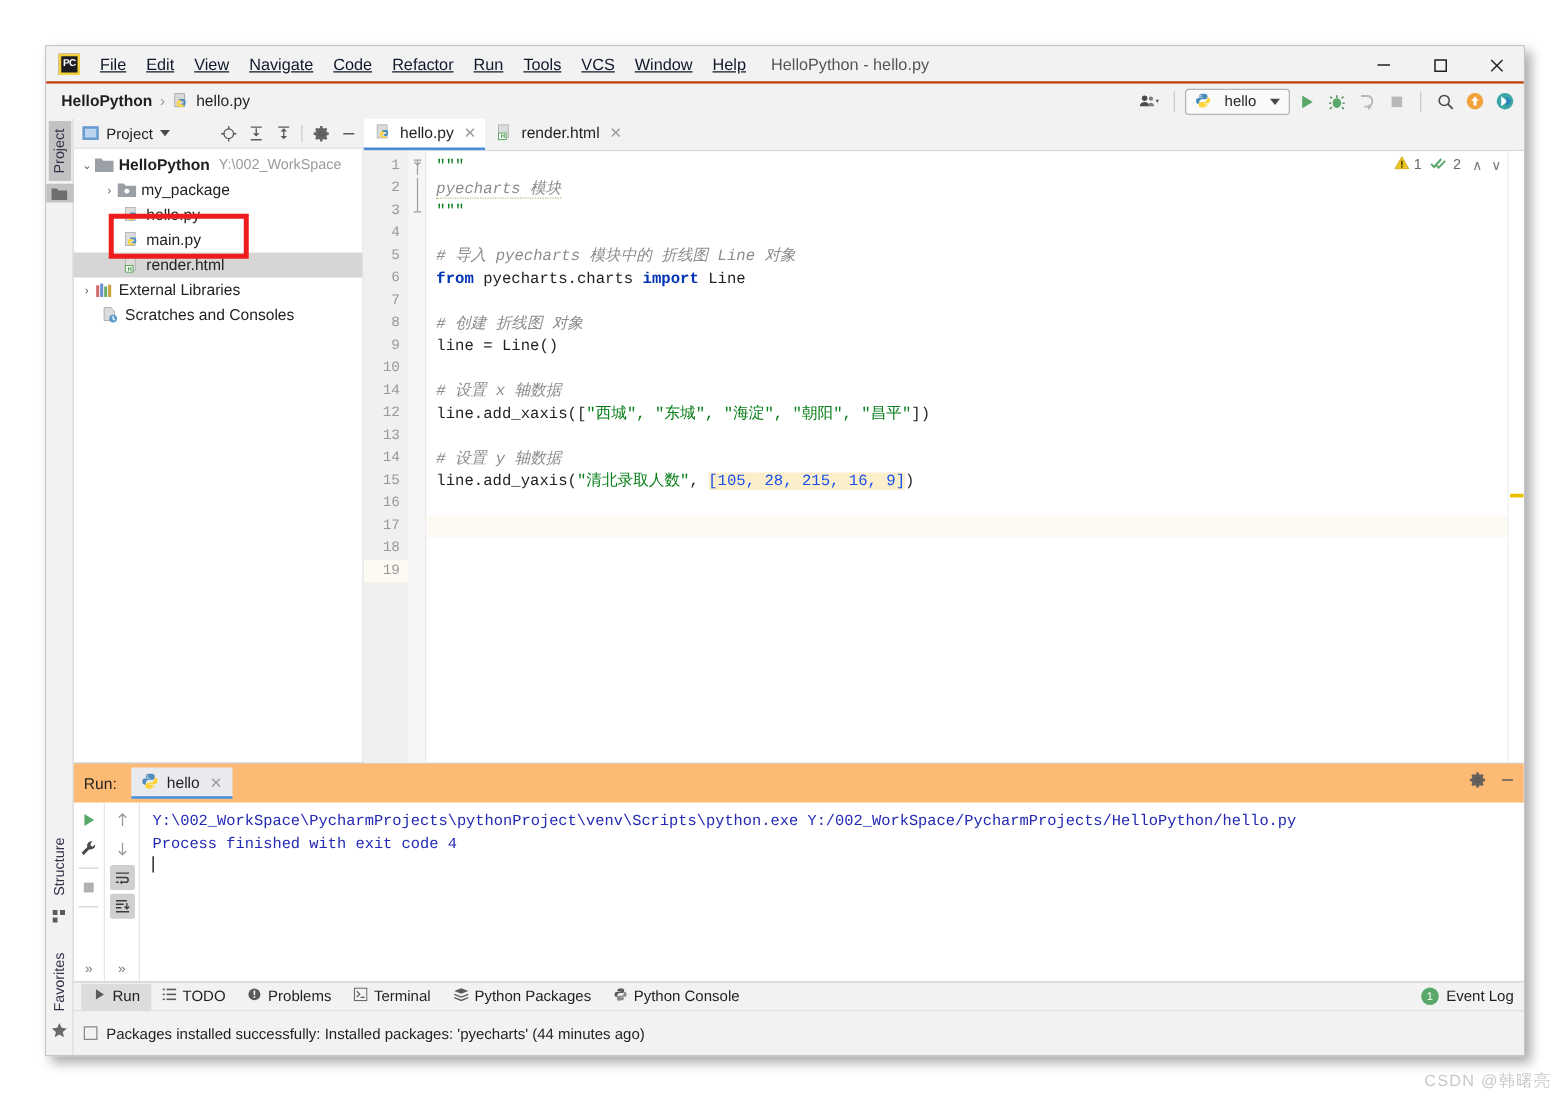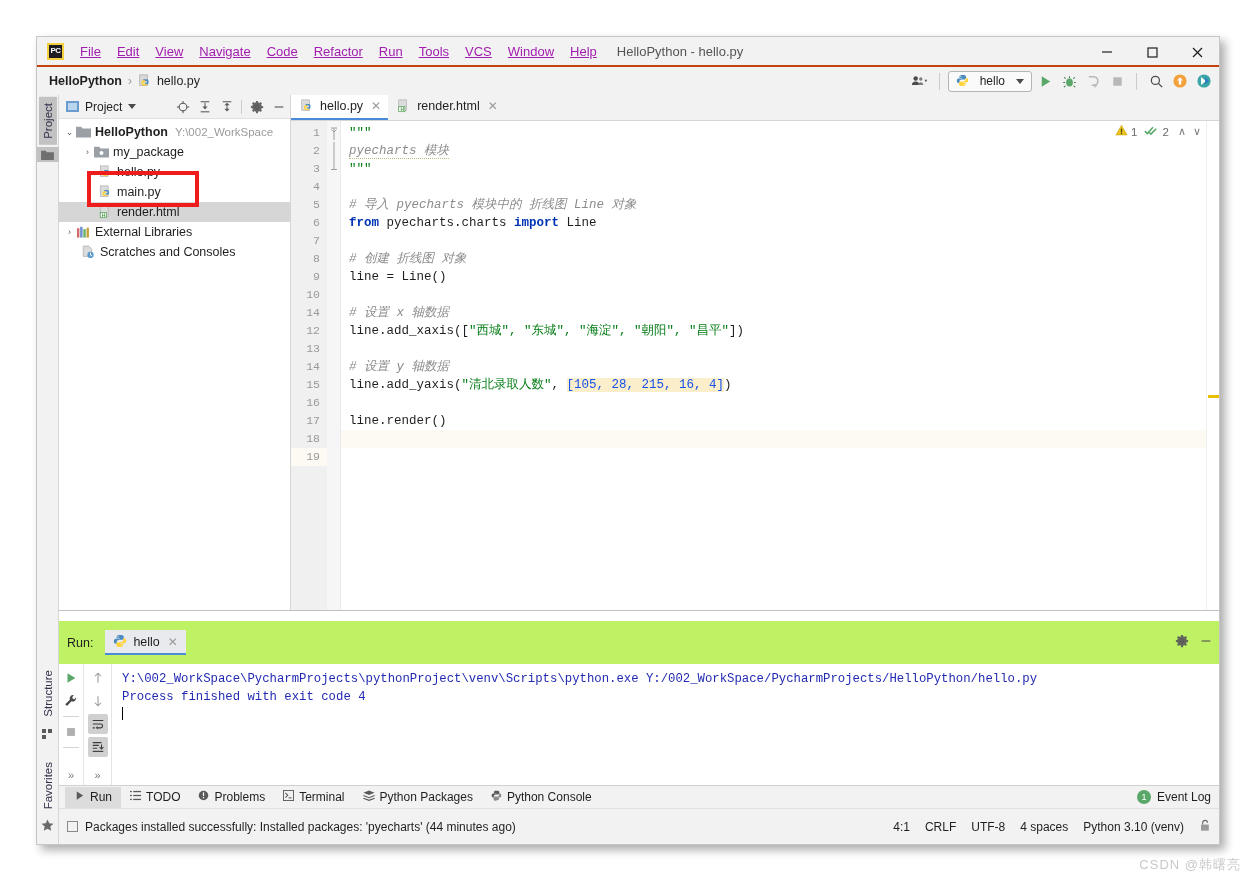--- a/index.html
+++ b/index.html
@@ -30,21 +30,21 @@
     position: relative;
   }
   .pc-logo {
     width: 17px; height: 17px; margin: 0 8px 0 4px;
     background: #1c1c22; border: 2px solid #f4d03f;
     color: #ffffff; font-size: 8px; font-weight: bold;
     display: flex; align-items: center; justify-content: center;
     letter-spacing: -0.5px; line-height: 1;
   }
   .menu-item {
-    font-size: 13px; color: #a21caf; padding: 2px 8px;
+    font-size: 13px; color: #0f172a; padding: 2px 8px;
     cursor: default; white-space: nowrap;
   }
   .menu-item u { text-decoration: underline; }
   .win-title {
     font-size: 13px; color: #555; margin-left: 12px; white-space: nowrap;
   }
   .wctrls { position: absolute; right: 0; top: 0; height: 30px; display: flex; }
   .wbtn {
     width: 45px; height: 30px; display: flex; align-items: center; justify-content: center;
     font-size: 13px; color: #1f1f1f;
@@ -190,22 +190,22 @@
   }
   .insp .cnt { margin-right: 4px; }
   .chev { color: #7a7a7a; font-size: 11px; padding: 0 2px; }
 
   
   .runpanel {
     height: 175px; background: #ffffff; display: flex; flex-direction: column;
     border-top: 1px solid #c0c0c0;
   }
   .run-head {
-    height: 43px; background: #bef264; display: flex; align-items: center;
-    position: relative; padding-left: 8px; margin-top: 10px;
+    height: 31px; background: #fdba74; display: flex; align-items: center;
+    position: relative; padding-left: 8px;
   }
   .run-lbl { font-size: 12.5px; color: #1f1f1f; margin-right: 12px; }
   .run-tab {
     display: flex; align-items: center; gap: 5px; height: 25px;
     padding: 0 8px; font-size: 12.5px; color: #1f1f1f;
     border-bottom: 2px solid #4a8bd8; background: #e8eaee;
   }
   .run-head-right { position: absolute; right: 6px; display: flex; gap: 10px; align-items: center; }
 
   .run-body { flex: 1; display: flex; min-height: 0; }
@@ -649,23 +649,22 @@
                 <div class="cline"><span class="c"># 导入 pyecharts 模块中的 折线图 Line 对象</span></div>
                 <div class="cline"><span class="k">from</span><span> pyecharts.charts </span><span class="k">import</span><span> Line</span></div>
                 <div class="cline"></div>
                 <div class="cline"><span class="c"># 创建 折线图 对象</span></div>
                 <div class="cline"><span>line = Line()</span></div>
                 <div class="cline"></div>
                 <div class="cline"><span class="c"># 设置 x 轴数据</span></div>
                 <div class="cline"><span>line.add_xaxis([</span><span class="s">"西城", "东城", "海淀", "朝阳", "昌平"</span><span>])</span></div>
                 <div class="cline"></div>
                 <div class="cline"><span class="c"># 设置 y 轴数据</span></div>
-                <div class="cline"><span>line.add_yaxis(</span><span class="s">"清北录取人数"</span><span>, </span><span class="n hl">[105, 28, 215, 16, 4]</span><span>)</span></div>
+                <div class="cline"><span>line.add_yaxis(</span><span class="s">"清北录取人数"</span><span>, </span><span class="n hl">[105, 28, 215, 16, 9]</span><span>)</span></div>
                 <div class="cline"></div>
-                <div class="cline"><span>line.render()</span></div>
                 <div class="cline cur"></div>
               </div>
 
               <div class="marker-bar">
                 <div class="yellow-mark" style="top:274px;"></div>
               </div>
             </div>
           </div>
         </div>
 
@@ -804,32 +803,19 @@
           </div>
           <div class="tw-right">
             <span class="greenbadge">1</span>
             <span style="font-size:12px;color:#1f1f1f;">Event Log</span>
           </div>
         </div>
 
         <div class="statusbar">
           <span class="ministack"></span>
           <span>Packages installed successfully: Installed packages: 'pyecharts' (44 minutes ago)</span>
-          <div class="sb-right">
-            <span>4:1</span>
-            <span>CRLF</span>
-            <span>UTF-8</span>
-            <span>4 spaces</span>
-            <span>Python 3.10 (venv)</span>
-            <span>
-              <svg width="12" height="13" viewBox="0 0 13 14">
-                  <path d="M4 6V4a2.6 2.6 0 0 1 5.2 0" stroke="#6a6a6a" stroke-width="1.2" fill="none"></path>
-                  <rect x="2.2" y="6" width="8.4" height="6.6" fill="#9a9a9a"></rect>
-                </svg>
-            </span>
-          </div>
         </div>
       </div>
     </div>
   </div>
 
   <div class="watermark">CSDN @韩曙亮</div>
 </div>
 
 </body></html>

